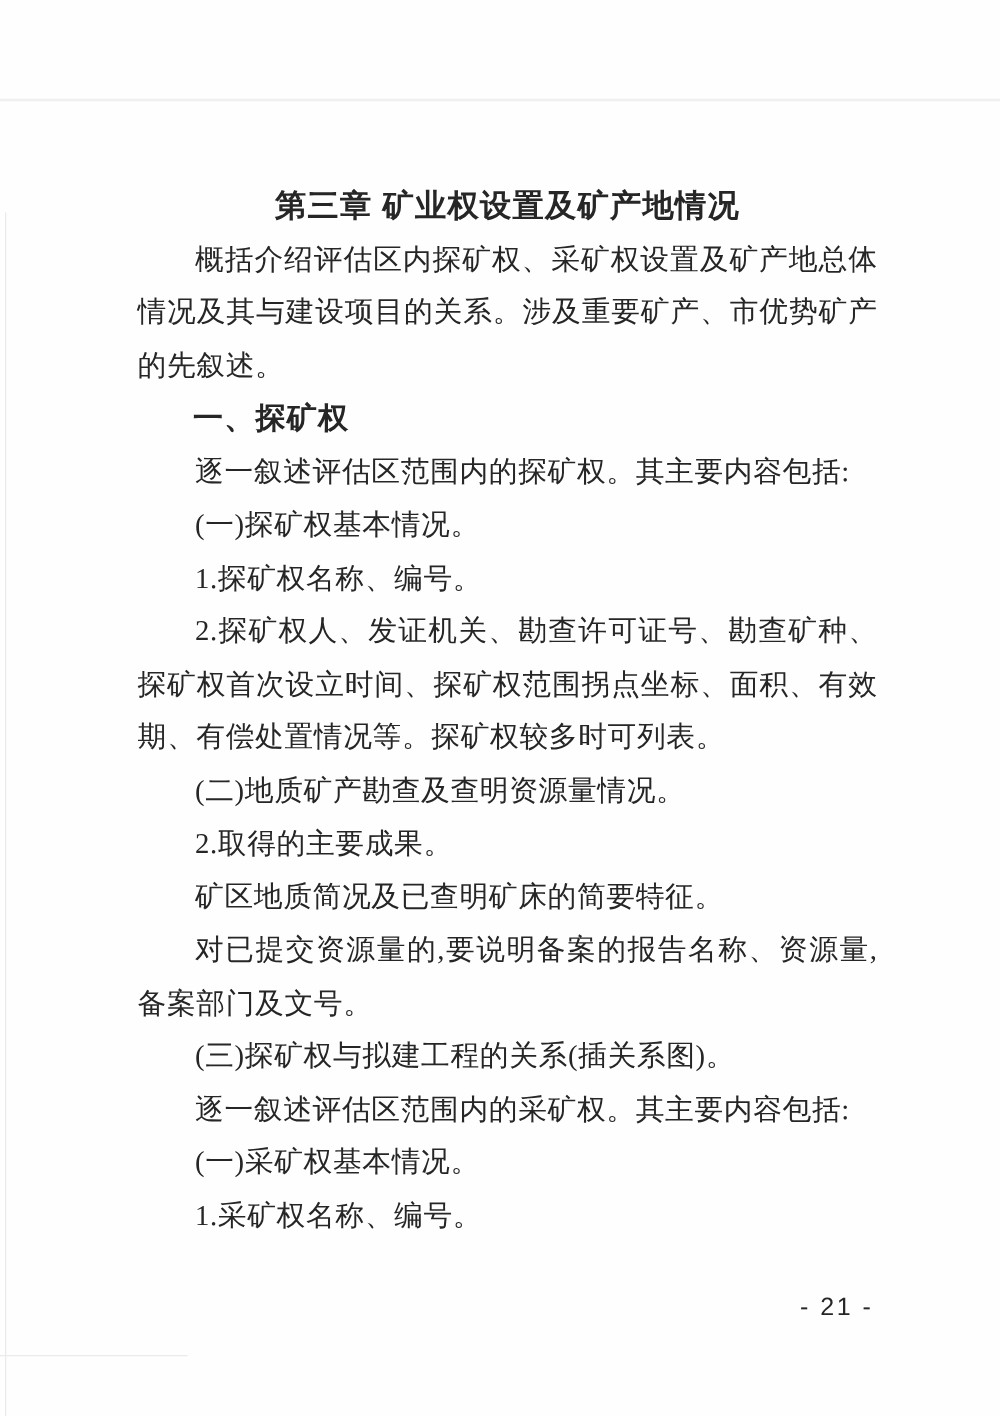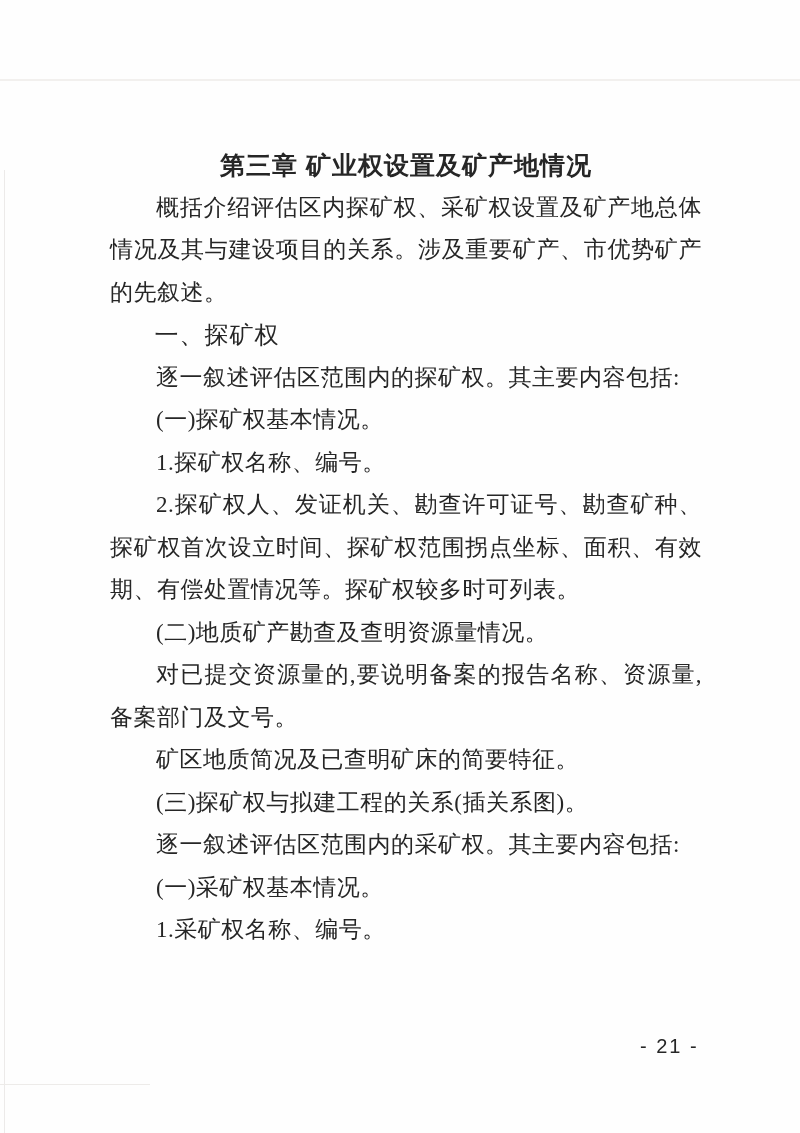--- a/index.html
+++ b/index.html
@@ -55,21 +55,21 @@
     font-family: Liberation Serif, serif;
     font-size: 23px;
     line-height: 42.5px;
     text-indent: 2em;
     text-align: justify;
     letter-spacing: 0.5px;
   }
   .heading {
     margin: 0;
     font-family: "Liberation Sans", "DejaVu Sans", sans-serif;
-    font-weight: normal;
+    font-weight: bold;
     font-size: 24px;
     line-height: 42.5px;
     text-indent: 1.85em;
     letter-spacing: 1px;
   }
   .page-number {
     position: absolute;
     left: 640px;
     top: 1035px;
     font-family: Liberation Sans, sans-serif;
@@ -90,22 +90,23 @@
   <div class="content">
     <h1 class="doc-title">第三章 矿业权设置及矿产地情况</h1>
 
     <p class="para">概括介绍评估区内探矿权、采矿权设置及矿产地总体情况及其与建设项目的关系。涉及重要矿产、市优势矿产的先叙述。</p>
     <p class="heading">一、探矿权</p>
     <p class="para">逐一叙述评估区范围内的探矿权。其主要内容包括:</p>
     <p class="para">(一)探矿权基本情况。</p>
     <p class="para">1.探矿权名称、编号。</p>
     <p class="para">2.探矿权人、发证机关、勘查许可证号、勘查矿种、探矿权首次设立时间、探矿权范围拐点坐标、面积、有效期、有偿处置情况等。探矿权较多时可列表。</p>
     <p class="para">(二)地质矿产勘查及查明资源量情况。</p>
+    <p class="para">2.取得的主要成果。</p>
+    <p class="para">矿区地质简况及已查明矿床的简要特征。</p>
     <p class="para">对已提交资源量的,要说明备案的报告名称、资源量,备案部门及文号。</p>
-    <p class="para">矿区地质简况及已查明矿床的简要特征。</p>
     <p class="para">(三)探矿权与拟建工程的关系(插关系图)。</p>
     <p class="para">逐一叙述评估区范围内的采矿权。其主要内容包括:</p>
     <p class="para">(一)采矿权基本情况。</p>
     <p class="para">1.采矿权名称、编号。</p>
   </div>
 
   <div class="page-number">- 21 -</div>
 
 </div>
 

